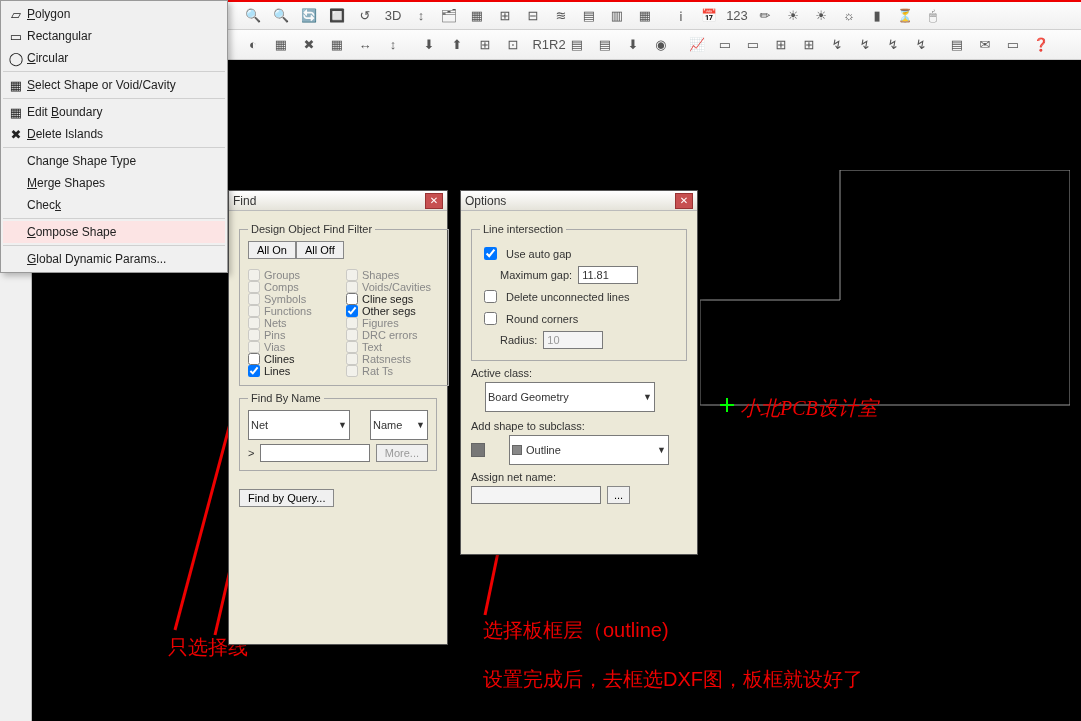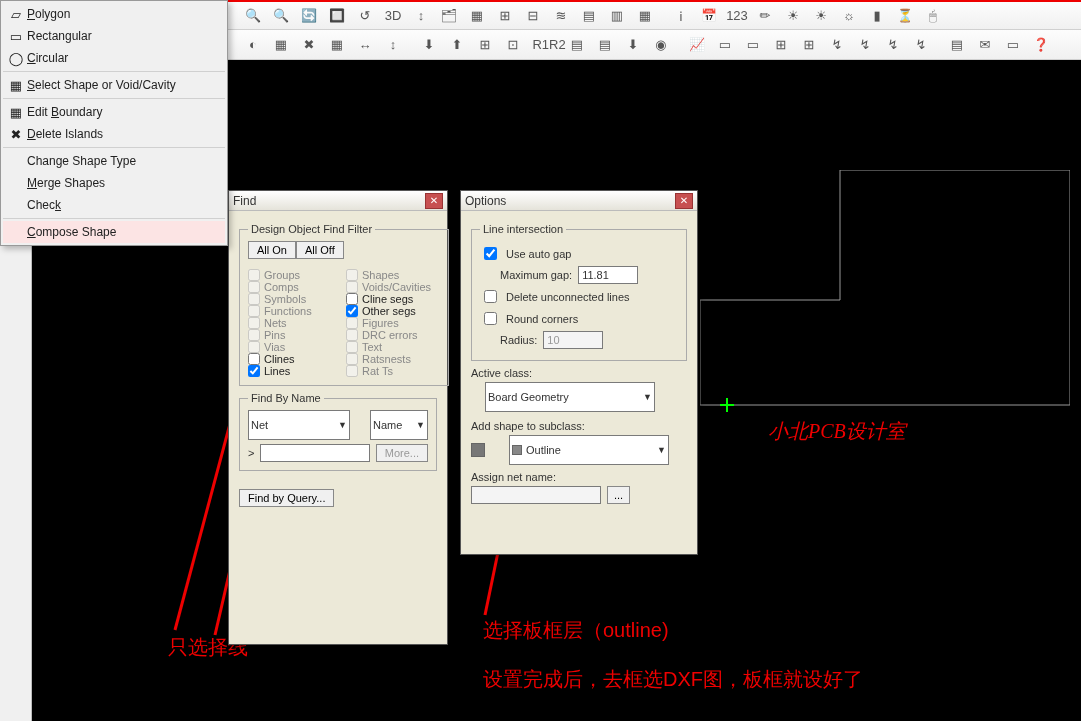--- a/index.html
+++ b/index.html
@@ -125,21 +125,21 @@
     <div class="tb-btn">❓</div>
   </div>
 
 <div class="left-gutter"></div>
 <div class="canvas"></div>
 
 <svg class="anno-arrow" style="left:700px; top:170px; width:370px; height:260px;">
   <polyline points="140,0 370,0 370,235 0,235 0,130 140,130 140,0" fill="none" stroke="#999" stroke-width="1"></polyline>
 </svg>
 <div class="cross" style="left:720px; top:398px;"></div>
-<div class="watermark" style="left:768px; top:395px;margin-top:23px;">小北PCB设计室</div>
+<div class="watermark" style="left:740px; top:395px;">小北PCB设计室</div>
 
 <svg class="anno-arrow" style="left:165px; top:330px; width:110px; height:310px;">
   <line x1="90" y1="0" x2="10" y2="300" stroke="#e00" stroke-width="3"></line>
   <polygon points="90,0 80,18 98,14" fill="#e00"></polygon>
 </svg>
 <svg class="anno-arrow" style="left:210px; top:440px; width:60px; height:200px;">
   <line x1="50" y1="0" x2="5" y2="195" stroke="#e00" stroke-width="3"></line>
   <polygon points="50,0 40,16 56,13" fill="#e00"></polygon>
 </svg>
 <svg class="anno-arrow" style="left:310px; top:245px; width:40px; height:200px;">
@@ -199,20 +199,26 @@
         <span class="menu-icon"></span>
         <span class="menu-label">Chec<u>k</u></span>
       </div>
     </div>
     <div class="menu-sec">
       <div class="menu-item highlight">
         <span class="menu-icon"></span>
         <span class="menu-label"><u>C</u>ompose Shape</span>
       </div>
     </div>
+    <div class="menu-sec">
+      <div class="menu-item">
+        <span class="menu-icon"></span>
+        <span class="menu-label"><u>G</u>lobal Dynamic Params...</span>
+      </div>
+    </div>
   </div>
 
 <div class="dialog" style="left:228px; top:190px; width:220px; height:455px;">
   <div class="dialog-title">
     <span>Find</span>
     <span class="spacer"></span>
     <span class="dialog-close">✕</span>
   </div>
   <div class="dialog-body">
     <fieldset>

